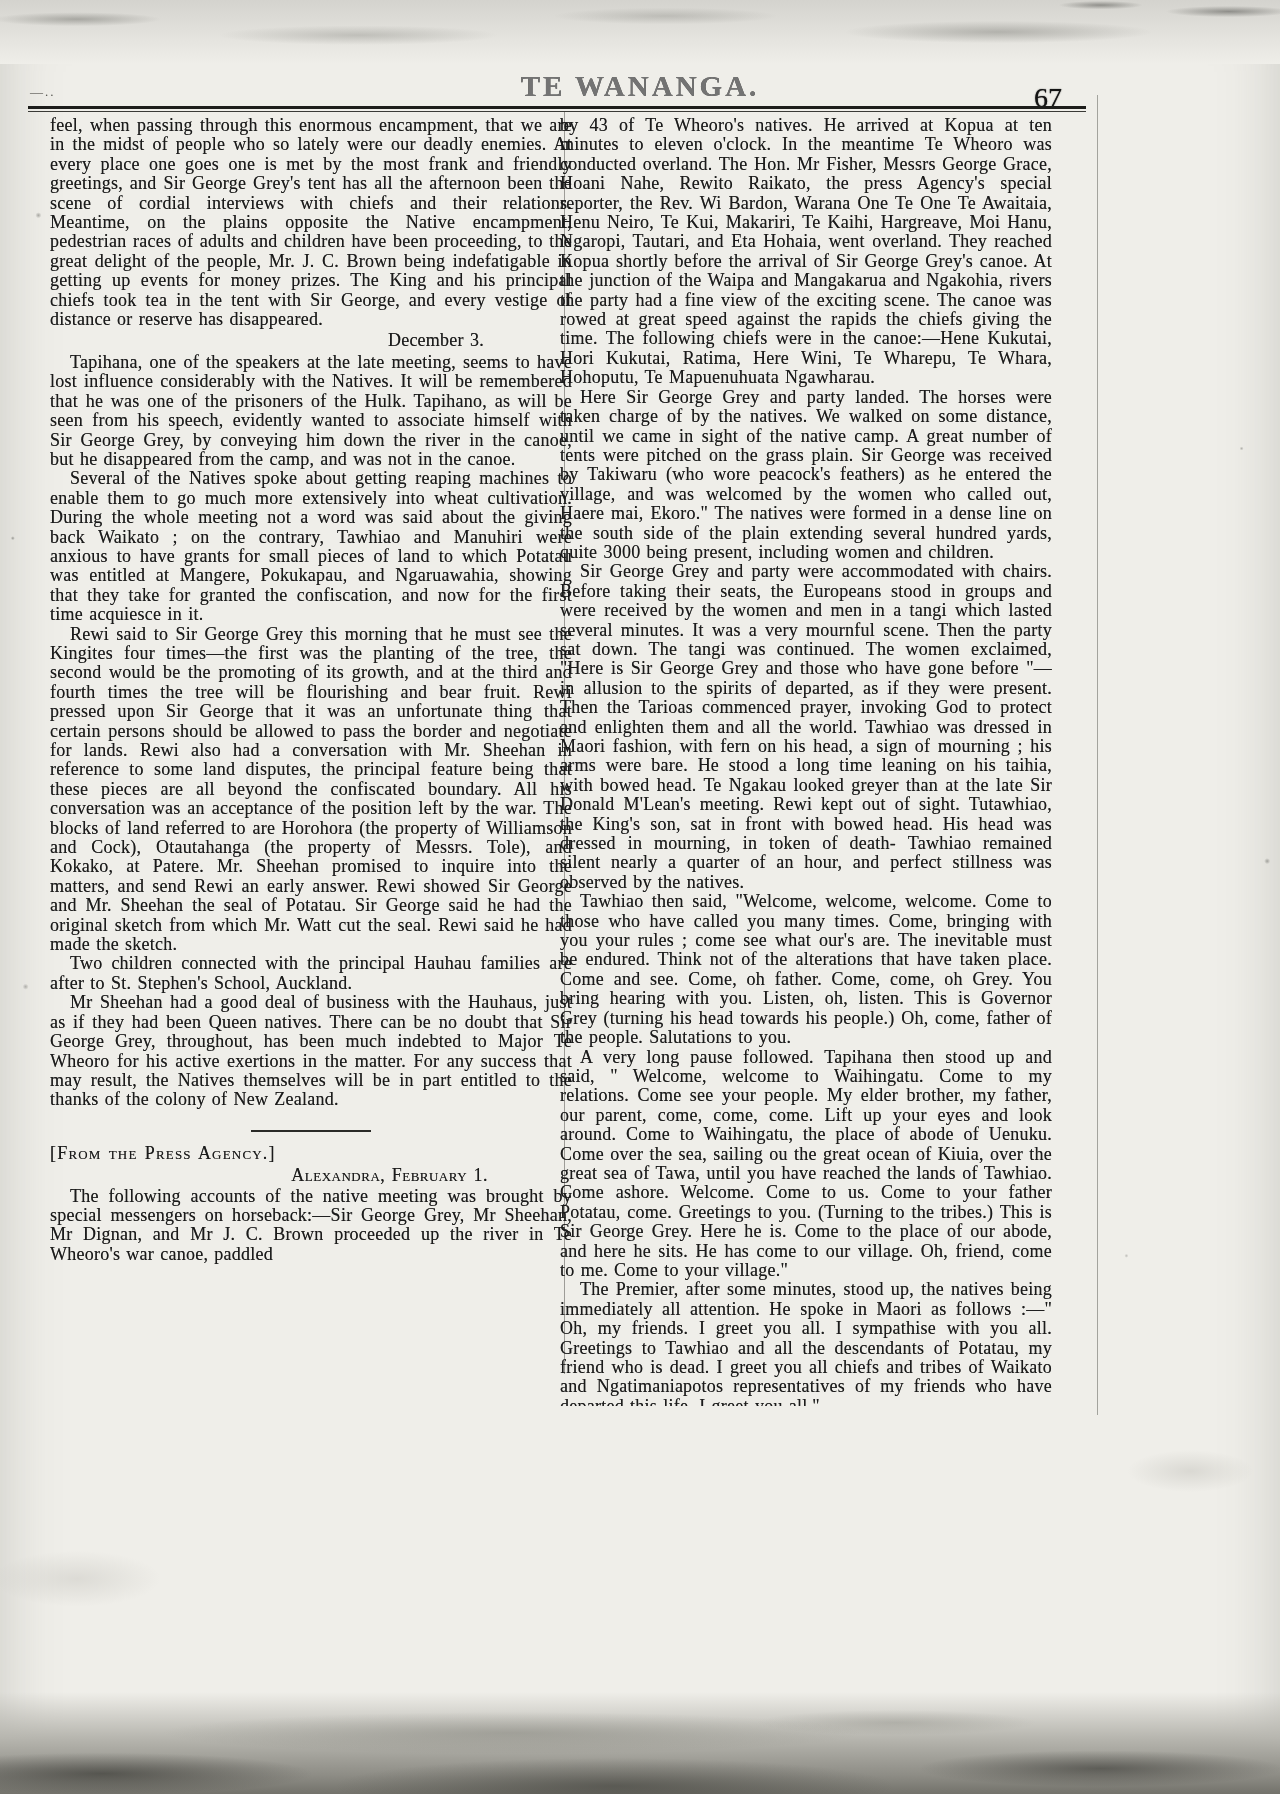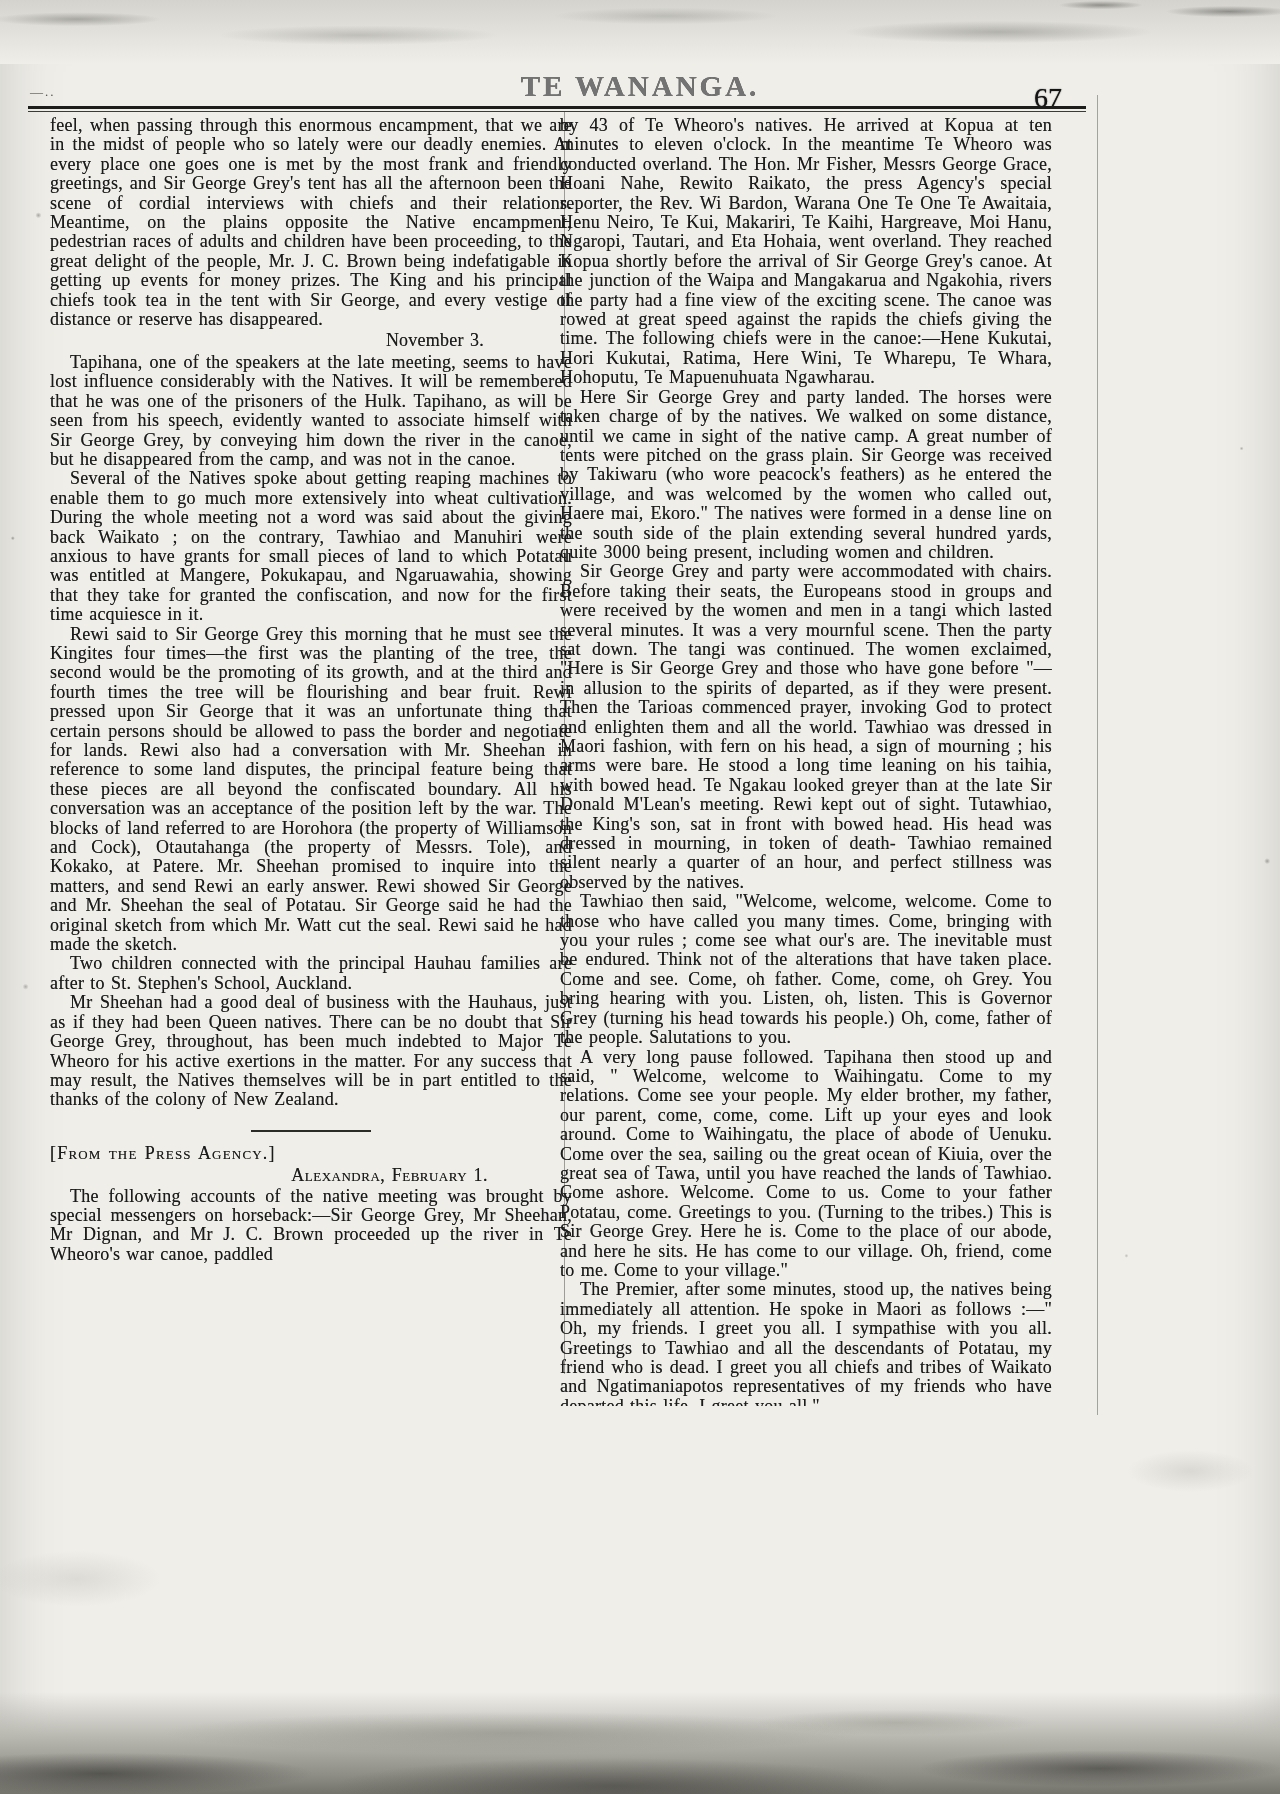--- a/index.html
+++ b/index.html
@@ -176,21 +176,21 @@
     <h1 class="masthead">TE WANANGA.</h1>
     <div class="pagenum">67</div>
   </div>
 
   <div class="rule-double"></div>
 
   <div class="col-divider"></div>
 
   <div class="col col-left">
     <p class="para noindent">feel, when passing through this enormous encampment, that we are in the midst of people who so lately were our deadly enemies. At every place one goes one is met by the most frank and friendly greetings, and Sir George Grey's tent has all the afternoon been the scene of cordial interviews with chiefs and their relations. Meantime, on the plains opposite the Native encampment, pedestrian races of adults and children have been proceeding, to the great delight of the people, Mr. J. C. Brown being indefatigable in getting up events for money prizes. The King and his principal chiefs took tea in the tent with Sir George, and every vestige of distance or reserve has disappeared.</p>
-    <p class="date-line">November 3.</p>
+    <p class="date-line">December 3.</p>
     <p class="para">Tapihana, one of the speakers at the late meeting, seems to have lost influence considerably with the Natives. It will be remembered that he was one of the prisoners of the Hulk. Tapihano, as will be seen from his speech, evidently wanted to associate himself with Sir George Grey, by conveying him down the river in the canoe, but he disappeared from the camp, and was not in the canoe.</p>
     <p class="para">Several of the Natives spoke about getting reaping machines to enable them to go much more extensively into wheat cultivation. During the whole meeting not a word was said about the giving back Waikato ; on the contrary, Tawhiao and Manuhiri were anxious to have grants for small pieces of land to which Potatau was entitled at Mangere, Pokukapau, and Ngaruawahia, showing that they take for granted the confiscation, and now for the first time acquiesce in it.</p>
     <p class="para">Rewi said to Sir George Grey this morning that he must see the Kingites four times—the first was the planting of the tree, the second would be the promoting of its growth, and at the third and fourth times the tree will be flourishing and bear fruit. Rewi pressed upon Sir George that it was an unfortunate thing that certain persons should be allowed to pass the border and negotiate for lands. Rewi also had a conversation with Mr. Sheehan in reference to some land disputes, the principal feature being that these pieces are all beyond the confiscated boundary. All his conversation was an acceptance of the position left by the war. The blocks of land referred to are Horohora (the property of Williamson and Cock), Otautahanga (the property of Messrs. Tole), and Kokako, at Patere. Mr. Sheehan promised to inquire into the matters, and send Rewi an early answer. Rewi showed Sir George and Mr. Sheehan the seal of Potatau. Sir George said he had the original sketch from which Mr. Watt cut the seal. Rewi said he had made the sketch.</p>
     <p class="para">Two children connected with the principal Hauhau families are after to St. Stephen's School, Auckland.</p>
     <p class="para">Mr Sheehan had a good deal of business with the Hauhaus, just as if they had been Queen natives. There can be no doubt that Sir George Grey, throughout, has been much indebted to Major Te Wheoro for his active exertions in the matter. For any success that may result, the Natives themselves will be in part entitled to the thanks of the colony of New Zealand.</p>
     <hr class="sep-rule">
     <p class="agency-heading">[From the Press Agency.]</p>
     <p class="dateline">Alexandra, February 1.</p>
     <p class="para">The following accounts of the native meeting was brought by special messengers on horseback:—Sir George Grey, Mr Sheehan, Mr Dignan, and Mr J. C. Brown proceeded up the river in Te Wheoro's war canoe, paddled</p>
   </div>

